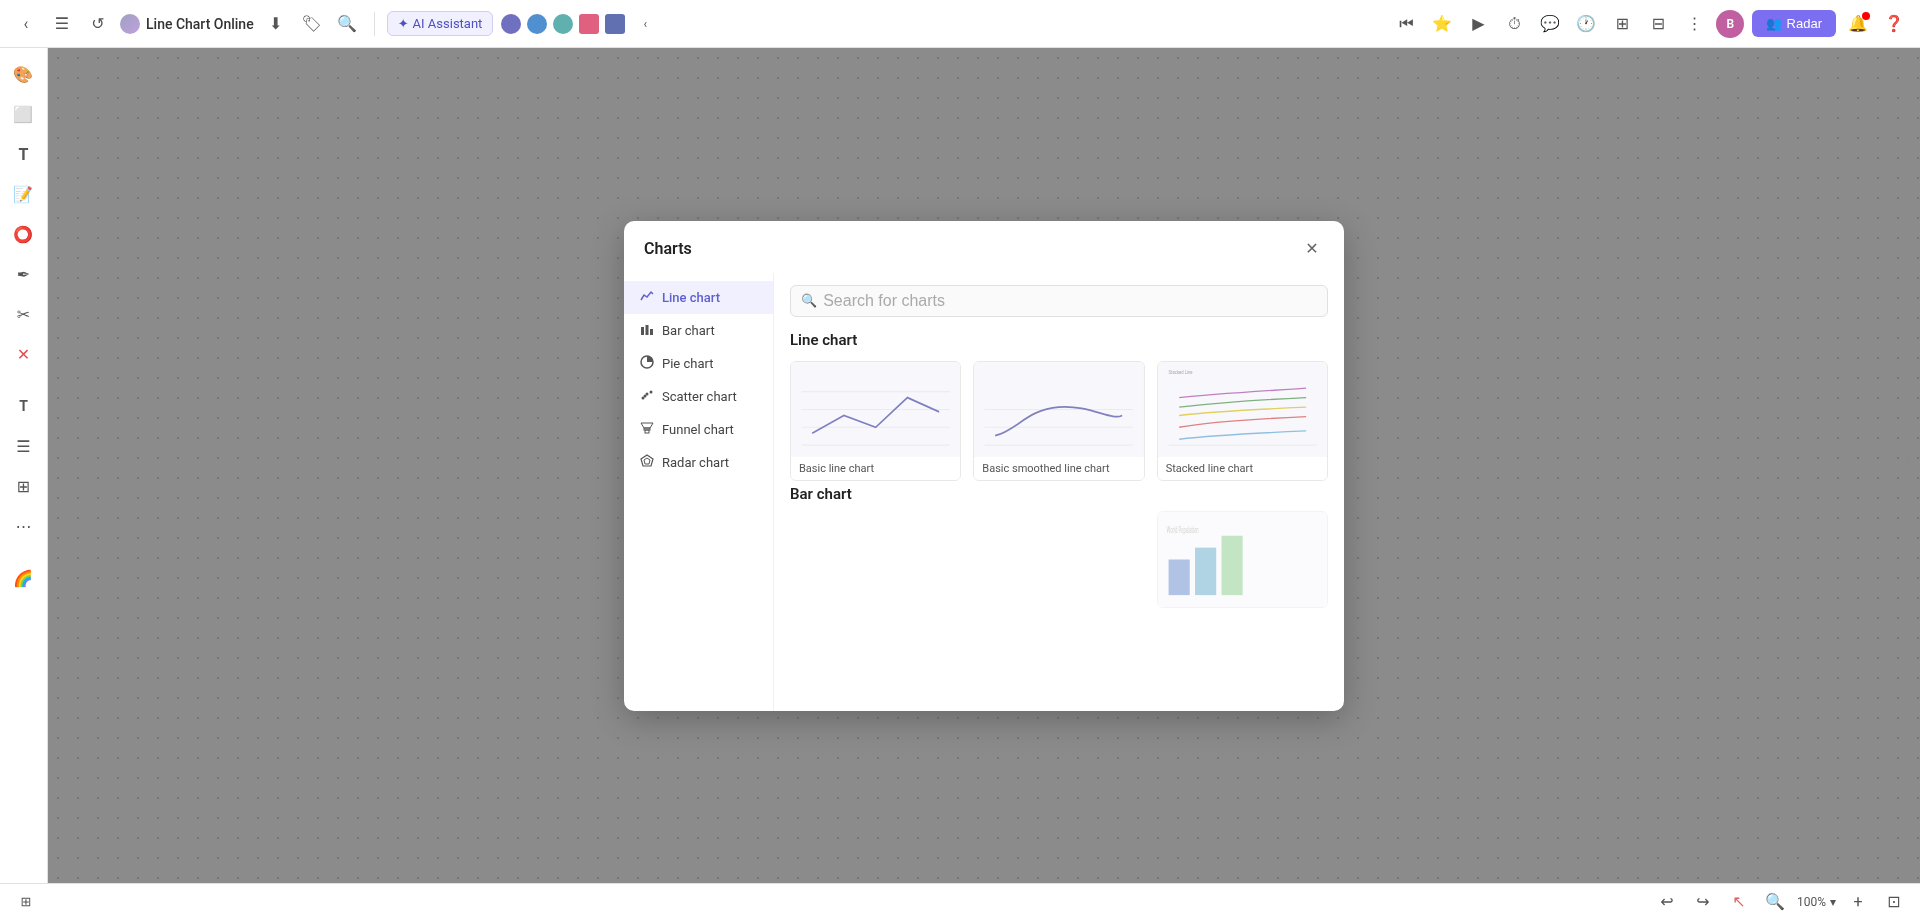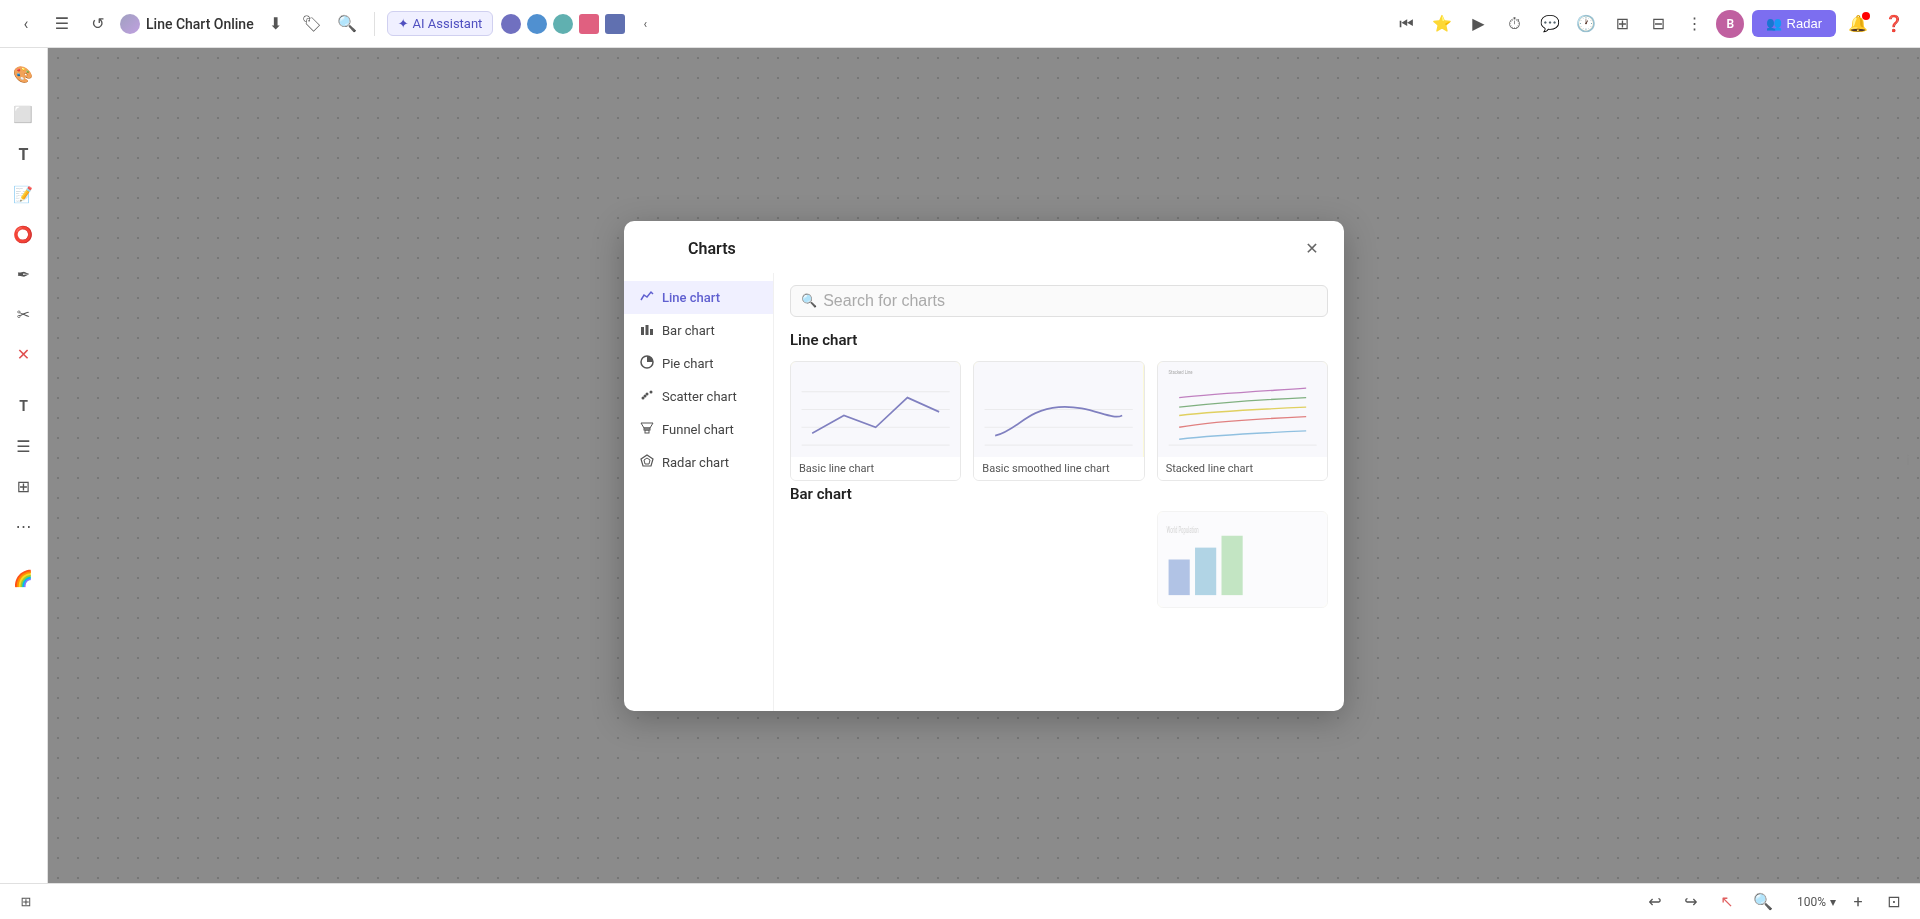--- a/index.html
+++ b/index.html
@@ -122,21 +122,20 @@
       display: flex;
       flex-direction: column;
       overflow: hidden;
       box-shadow: 0 8px 32px rgba(0,0,0,0.25);
     }
     .modal-header {
       padding: 16px 20px 0 20px;
       display: flex;
       align-items: center;
       justify-content: space-between;
-      margin-left: 44px;
     }
     .modal-title {
       font-size: 16px; font-weight: 600; color: #222;
     }
     .modal-close {
       width: 24px; height: 24px;
       display: flex; align-items: center; justify-content: center;
       cursor: pointer; border-radius: 4px; color: #666; font-size: 16px;
       border: none; background: none;
     }
@@ -235,21 +234,21 @@
       margin-top: 4px; margin-bottom: 8px;
     }
 
     
     .bottom-bar-right {
       margin-left: auto;
       display: flex; align-items: center; gap: 8px;
     }
     .zoom-control {
       display: flex; align-items: center; gap: 4px;
-      font-size: 12px; color: #555; margin-left: 12px;
+      font-size: 12px; color: #555;
     }
     .toolbar-colored-icons {
       display: flex; align-items: center; gap: 6px;
     }
     .col-icon {
       width: 16px; height: 16px; border-radius: 2px;
     }
   </style>
 </head>
 <body>

